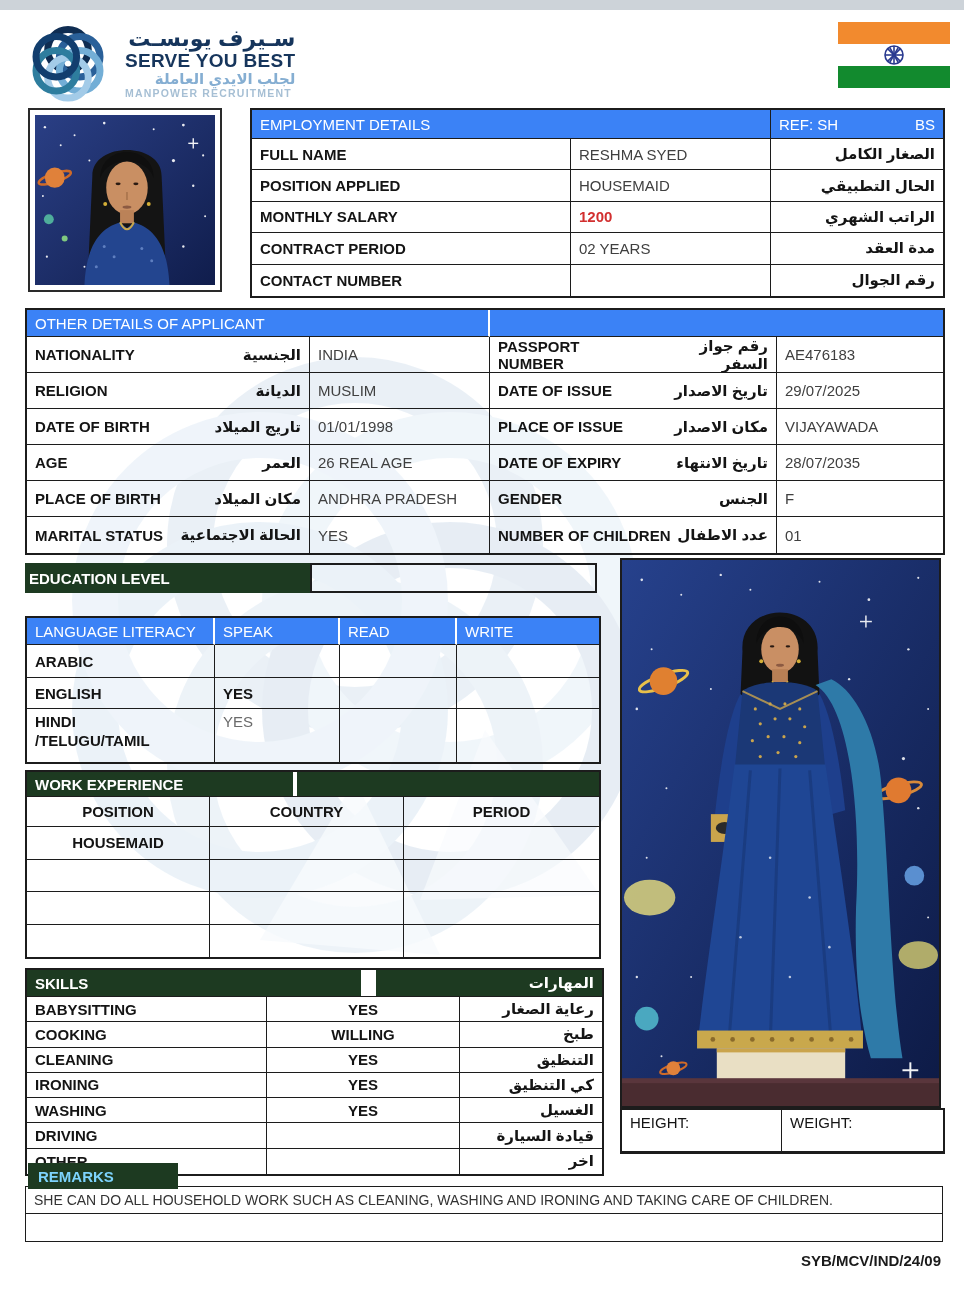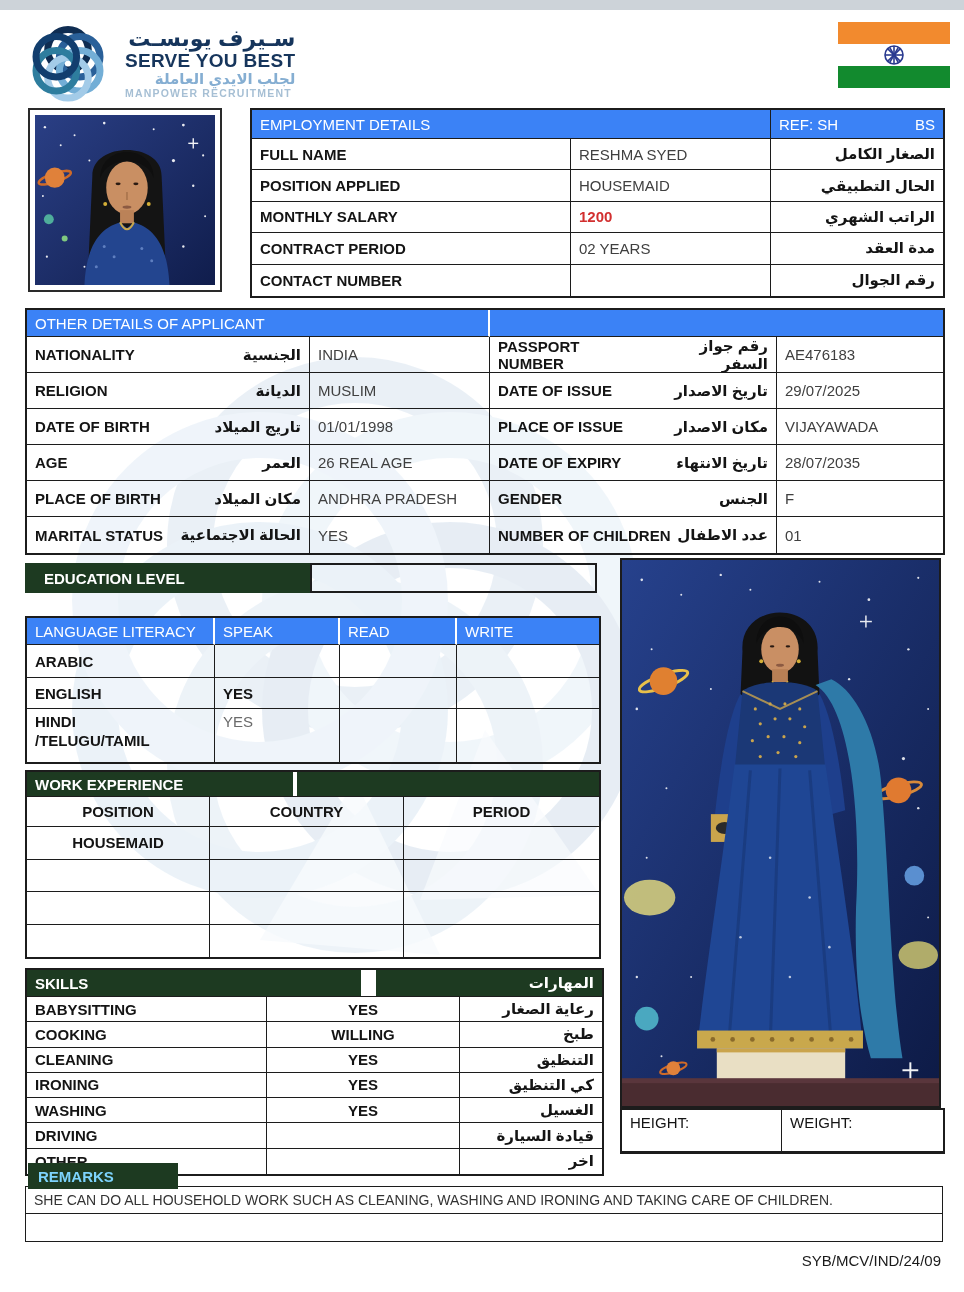--- a/index.html
+++ b/index.html
@@ -37,21 +37,21 @@
   
   .gbar{display:flex;border-bottom:1px solid #1c1c1c;background:#fff;padding:0}
   .gseg{background:#1d3a21;color:#fff;font-weight:700;font-size:15px;display:flex;align-items:center;padding:0 8px}
   
   #emp-table{left:250px;top:108px;width:691px;height:186px;
     grid-template-columns:319px 200px 1fr;grid-template-rows:29px repeat(5,1fr)}
   #emp-ref{justify-content:space-between}
   #other-table{left:25px;top:308px;width:916px;height:243px;
     grid-template-columns:283px 180px 287px 1fr;grid-template-rows:27px repeat(6,1fr)}
   #edu-green{position:absolute;left:25px;top:563px;width:285px;height:30px;background:#1d3a21;color:#fff;
-    font-weight:700;font-size:15px;display:flex;align-items:center;padding:0 19px;z-index:2;box-sizing:border-box}
+    font-weight:700;font-size:15px;display:flex;align-items:center;padding:0 4px;z-index:2;box-sizing:border-box}
   #edu-white{position:absolute;left:310px;top:563px;width:287px;height:30px;border:2px solid #1c1c1c;
     box-sizing:border-box;z-index:2;display:flex;align-items:center;padding:0 6px;font-size:15px;color:#404040}
   #lang-table{left:25px;top:616px;width:572px;height:144px;
     grid-template-columns:188px 125px 117px 1fr;grid-template-rows:27px 33px 31px 1fr}
   .ghead.sep{border-right:2px solid #fff}
   #work-table{left:25px;top:770px;width:572px;height:185px;
     grid-template-columns:183px 194px 1fr;grid-template-rows:25px 30px repeat(4,1fr)}
   .colhead{font-weight:700;justify-content:center;color:#141414}
   #skills-table{left:25px;top:968px;width:575px;height:204px;
     grid-template-columns:240px 193px 1fr;grid-template-rows:27px repeat(7,1fr)}
@@ -60,21 +60,21 @@
   #remarks-table{left:25px;top:1186px;width:916px;height:54px;grid-template-columns:1fr;grid-template-rows:1fr 1fr;border-width:1.5px}
   #remarks-table .cell{font-size:14px;color:#333}
   
   #photo-small{position:absolute;left:28px;top:108px;width:194px;height:184px;border:2px solid #2a2a2a;
     background:#fff;box-sizing:border-box;padding:5px;z-index:3}
   #photo-large{position:absolute;left:620px;top:558px;width:321px;height:550px;border:2px solid #1c1c1c;
     box-sizing:border-box;z-index:3;background:#17255c}
   #photo-small svg,#photo-large svg{display:block;width:100%;height:100%}
   #hw-table{left:620px;top:1108px;width:321px;height:42px;grid-template-columns:160px 1fr;grid-template-rows:1fr}
   #hw-table .cell{align-items:flex-start;padding-top:4px;font-weight:400;color:#141414}
-  #footer-ref{position:absolute;right:23px;top:1252px;font-weight:400;font-size:15px;color:#1a1a1a;z-index:2}
+  #footer-ref{position:absolute;right:23px;top:1252px;font-weight:700;font-size:15px;color:#1a1a1a;z-index:2}
   #watermark{position:absolute;left:55px;top:350px;z-index:1;opacity:.16}
 </style>
 </head>
 <body>
 
 <div id="top-strip"></div>
 
 <svg id="watermark" width="600" height="615" viewBox="0 0 600 615">
   <g fill="none" stroke-width="46">
     <circle cx="300" cy="195" r="165" stroke="#7fa6cc"></circle>

